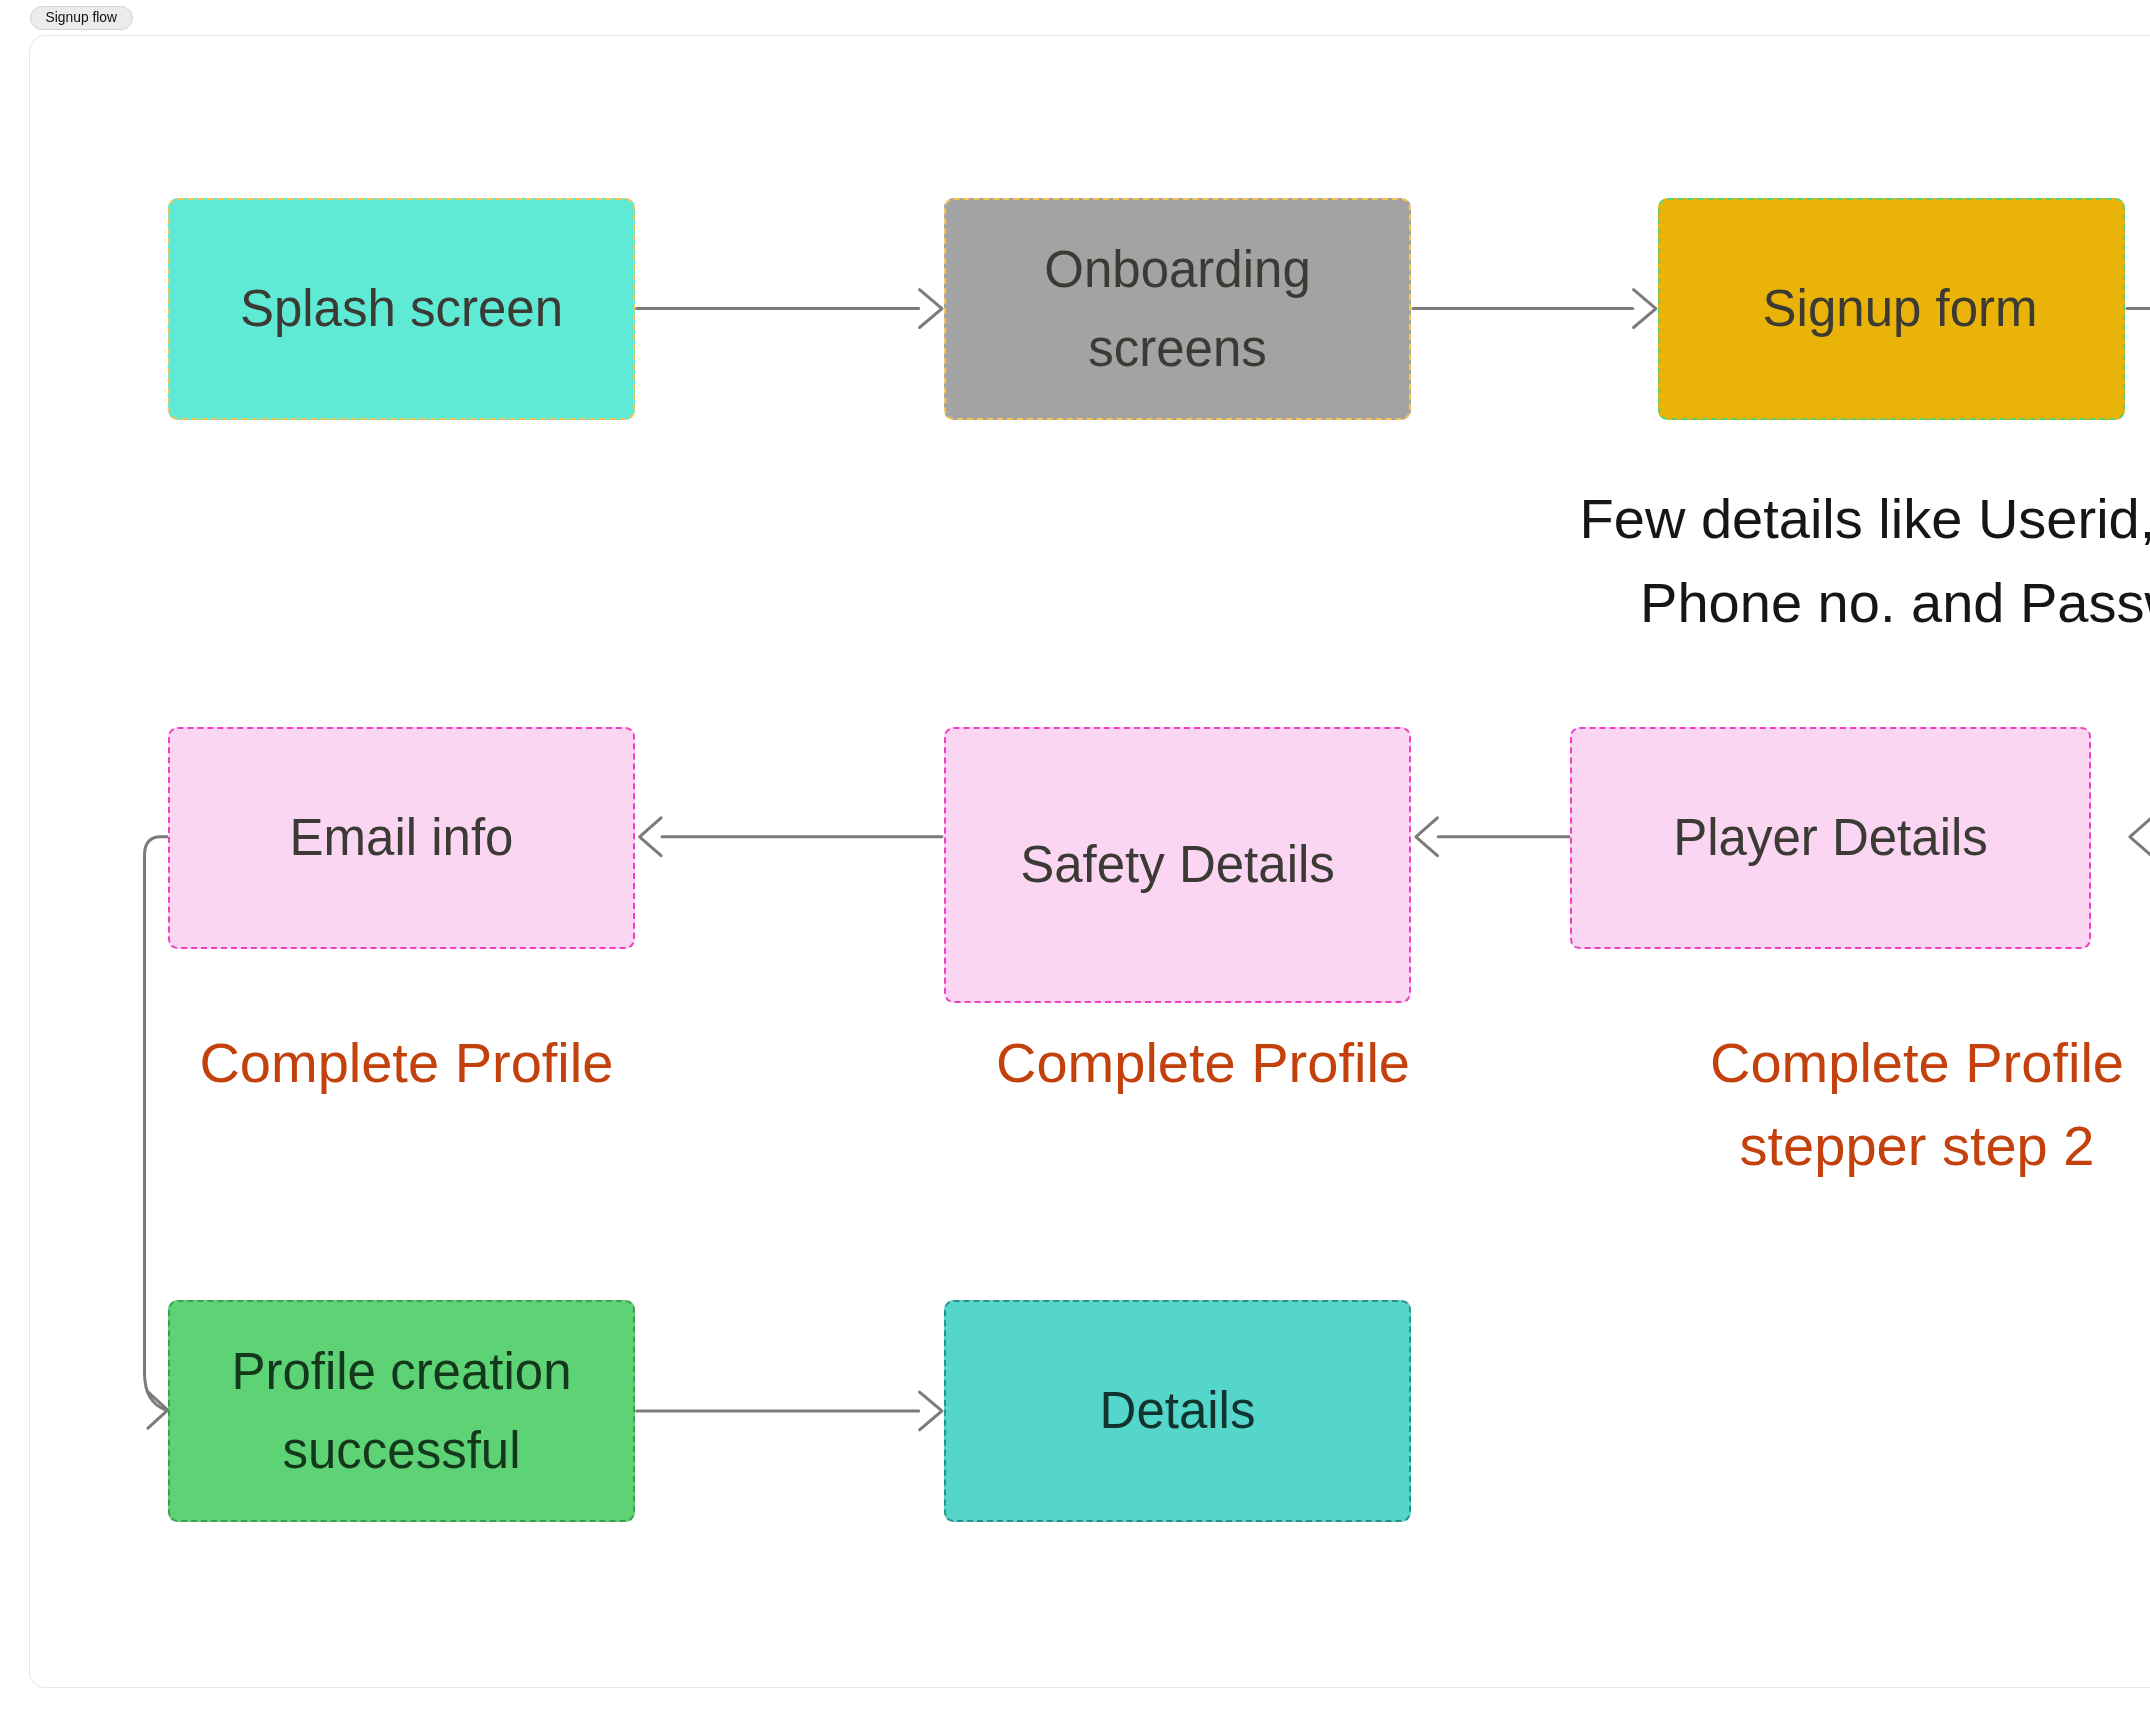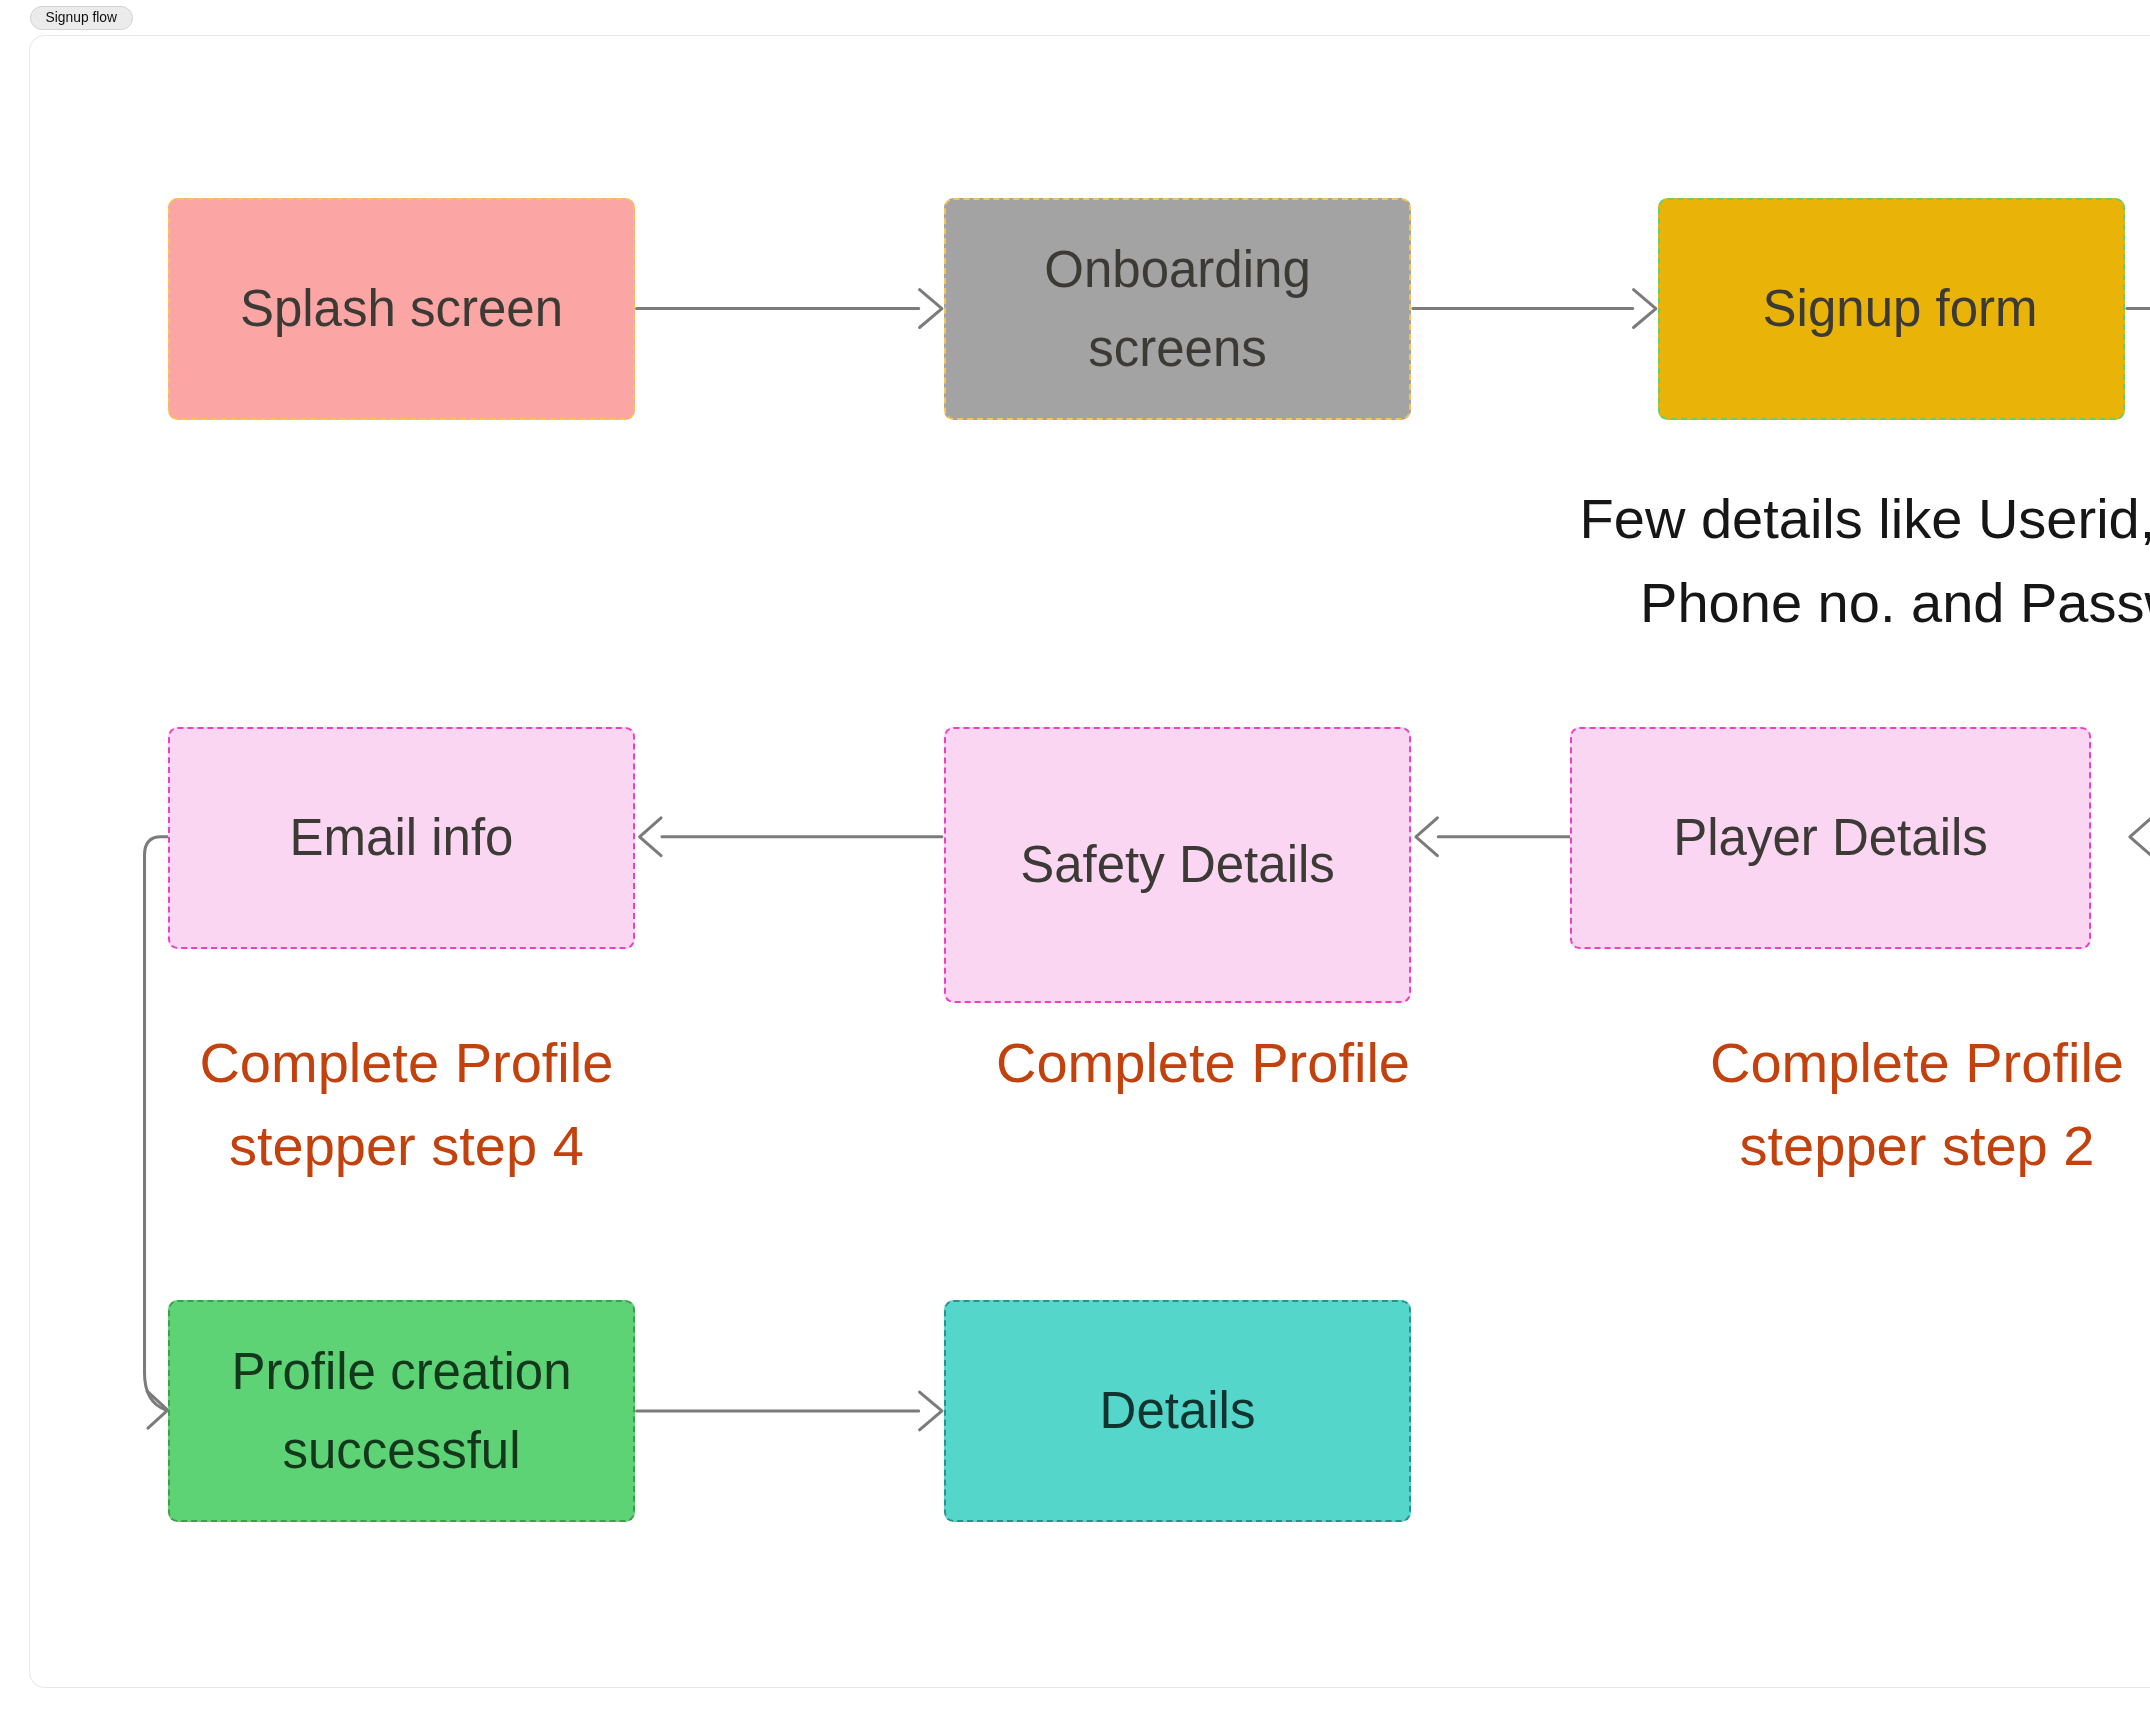--- a/index.html
+++ b/index.html
@@ -87,21 +87,21 @@
   <g>
     <path class="connector" d="M392,1945 L374,1945 Q336,1945 336,1988 L336,3192 Q336,3260 386,3278"></path>
     <polyline class="connector" points="342,3234 390,3278 344,3320"></polyline>
   </g>
   <g>
     <path class="connector" d="M1480,3280 L2136,3280"></path>
     <polyline class="connector" points="2138,3236 2190,3280 2138,3324"></polyline>
   </g>
 </svg>
 
-<div class="node pos-splash" style="background-color: #fca5a5; border-color: rgb(246, 196, 79); color: rgb(60, 58, 53);">
+<div class="node pos-splash" style="background-color: #5eead4; border-color: rgb(246, 196, 79); color: rgb(60, 58, 53);">
   <span>Splash screen</span>
 </div>
 <div class="node pos-onboard" style="background-color: #a3a3a3; border-color: rgb(246, 196, 79); color: rgb(60, 58, 53);">
   <span>Onboarding screens</span>
 </div>
 <div class="node pos-signup" style="background-color: #eab308; border-color: rgb(91, 210, 115); color: rgb(60, 58, 53); padding-left: 24px;">
   <span>Signup form</span>
 </div>
 
 <div class="node pos-other" style="background-color: rgb(251, 214, 242); border-color: rgb(240, 63, 195); color: rgb(60, 58, 53);">
@@ -121,21 +121,20 @@
   <span>Details</span>
 </div>
 
 <div class="annotation">
   <div>Few details like Userid, Email,</div>
   <div>Phone no. and Password</div>
 </div>
 
 <div class="steplabel s4">
   <div>Complete Profile</div>
-  <div>stepper step 4</div>
 </div>
 <div class="steplabel s3">
   <div>Complete Profile</div>
 </div>
 <div class="steplabel s2">
   <div>Complete Profile</div>
   <div>stepper step 2</div>
 </div>
 
 

